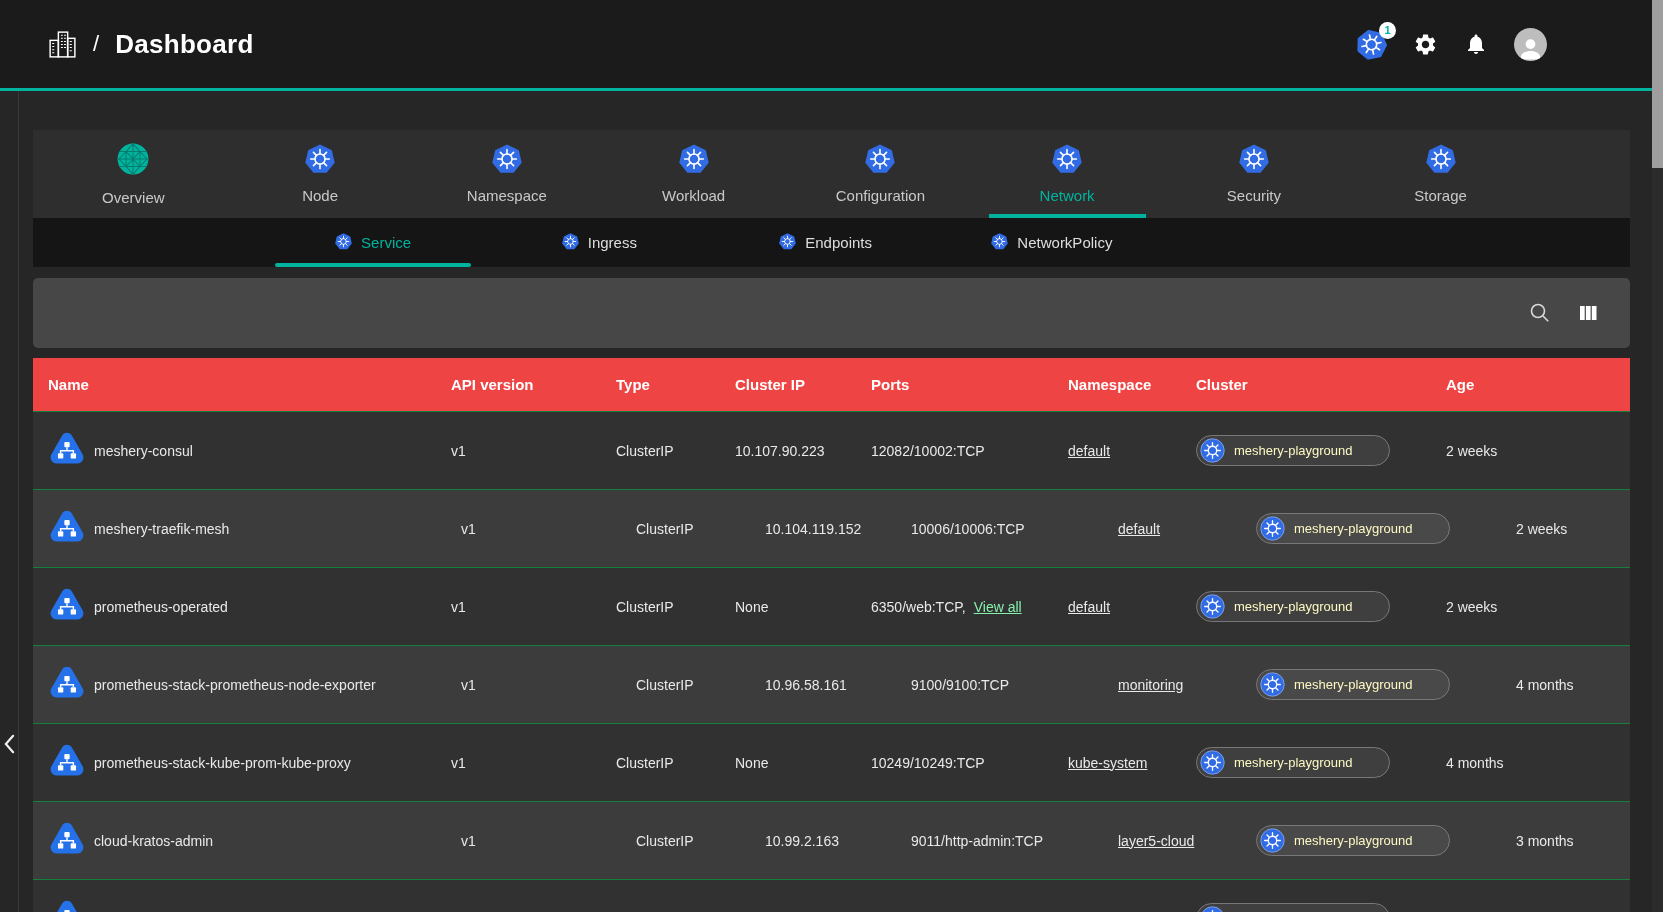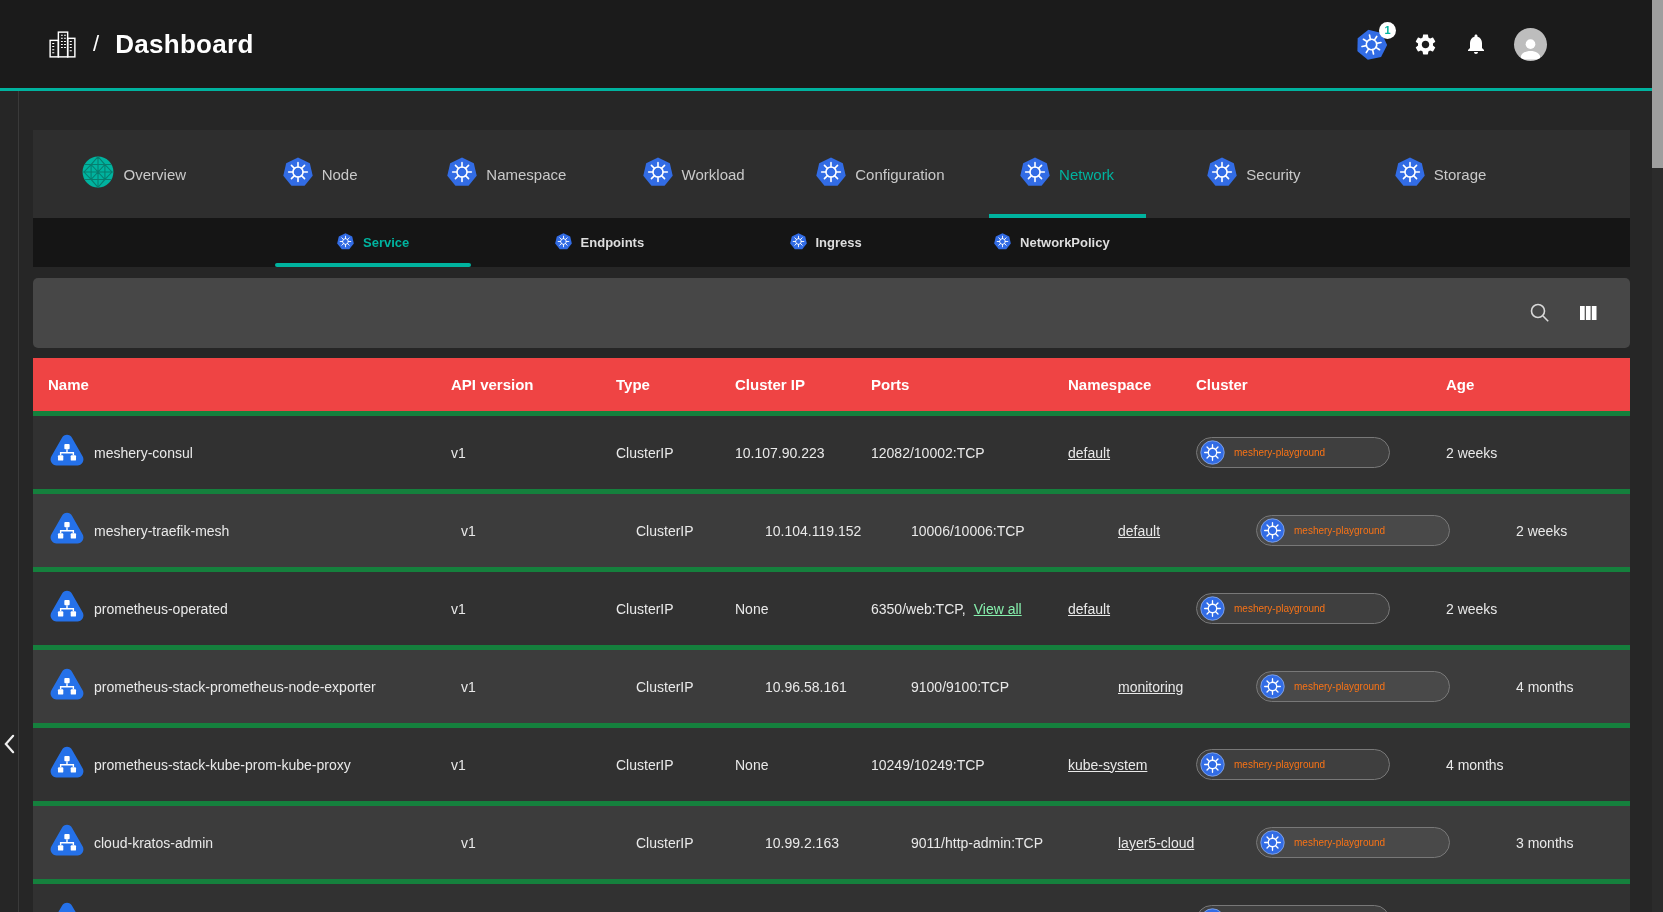--- a/index.html
+++ b/index.html
@@ -19,64 +19,64 @@
   .badge { position:absolute; top:-7px; right:-9px; width:17px; height:17px; border-radius:50%;
     background:#ffffff; color:#00B39F; font-size:11px; font-weight:bold;
     display:flex; align-items:center; justify-content:center; }
   .avatar { width:33px; height:33px; border-radius:50%; background:#bdbdbd; overflow:hidden;
     display:flex; align-items:flex-end; justify-content:center; border:none; cursor:pointer; }
   .green-divider { position:absolute; left:0; top:88px; width:1663px; height:3px; background:#00B39F; }
 
   
   .tabs { position:absolute; left:33px; top:130px; width:1597px; height:88px; background:#2e2e2e; }
   .tabs-inner { margin-left:7px; width:1494px; height:100%; display:flex; }
-  .tab { flex:1; display:flex; align-items:center; justify-content:center;
+  .tab { flex:1; display:flex; flex-direction:column; align-items:center; justify-content:center;
     gap:9px; position:relative; cursor:pointer; }
   .tab .lbl { font-size:15px; color:#c9c9c9; }
   .tab.selected .lbl { color:#00B39F; }
   .tab.selected::after { content:""; position:absolute; bottom:0; left:15px; right:15px;
     height:4px; background:#00B39F; }
   .tab svg.k8s { width:30px; height:30px; }
   .tab svg.mesh { width:34px; height:34px; }
 
   
   .subtabs { position:absolute; left:33px; top:218px; width:1597px; height:49px; background:#151515; }
   .subtabs-inner { margin-left:227px; width:905px; height:100%; display:flex; }
   .subtab { flex:1; display:flex; align-items:center; justify-content:center; gap:9px;
-    position:relative; color:#dedede; font-size:13px; cursor:pointer;font-weight:bold; }
+    position:relative; color:#dedede; font-size:15px; cursor:pointer; }
   .subtab svg { width:17px; height:17px; }
   .subtab.selected { color:#00B39F; }
   .subtab.selected::after { content:""; position:absolute; bottom:0; left:15px; right:15px;
     height:4px; border-radius:3px; background:#00B39F; }
 
   
   .toolbar { position:absolute; left:33px; top:278px; width:1597px; height:70px;
     background:#474747; border-radius:5px; display:flex; align-items:center;
     justify-content:flex-end; gap:24px; padding-right:30px; }
   .toolbar .icon-btn svg { width:24px; height:24px; }
 
   
   .table { position:absolute; left:33px; top:358px; width:1597px; }
   .thead, .trow { display:grid; grid-template-columns:403px 165px 119px 136px 197px 128px 250px 1fr;
     align-items:center; padding-left:15px; }
   .thead { height:53px; background:#ef4444; font-weight:bold; font-size:15px; color:#ffffff; }
-  .trow { height:78px; font-size:14px; color:#e9e9e9; border-top:5px solid #15803d; cursor:pointer; }
+  .trow { height:78px; font-size:14px; color:#e9e9e9; border-top:1px solid #15803d; cursor:pointer; }
   .trow.odd  { background:#313131; }
   .trow.even { background:#3c3c3c;gap:10px; }
   .cell-name { display:flex; align-items:center; gap:8px; }
   .svc-icon { width:38px; height:38px; flex:none; }
   .ns-link { color:#e9e9e9; text-decoration:underline; cursor:pointer;margin-top:23px; }
   .ns-link:empty { display:none; }
   .view-all { color:#86efac; text-decoration:underline; margin-left:8px; cursor:pointer; }
   .view-all:empty { display:none; }
   .chip { display:inline-flex; align-items:center; gap:9px; width:194px; height:31px;
     border:1px solid #787878; border-radius:16px; background:rgba(255,255,255,0.07);
     padding:0 10px 0 3px; cursor:pointer; }
   .chip svg { width:25px; height:25px; flex:none; }
-  .chip .chip-lbl { font-size:10px; color:#f97316; white-space:nowrap; }
+  .chip .chip-lbl { font-size:13px; color:#fef9c3; white-space:nowrap; }
   
   .trow.partial .ns-link { display:block; width:90px; height:34px; line-height:17px; overflow:hidden; }
 
   
   .drawer-line { position:absolute; left:18px; top:91px; height:821px; width:1px; background:#3a3a3a; }
   .drawer-toggle { position:absolute; left:0; top:730px; width:18px; height:30px;
     background:none; border:none; display:flex; align-items:center; justify-content:center; cursor:pointer; }
   .scrollbar { position:absolute; right:0; top:0; width:11px; height:912px; background:#2b2b2b; }
   .scroll-thumb { position:absolute; top:0; left:0; width:11px; height:168px; background:#9e9e9e; cursor:pointer; }
 </style>
@@ -241,27 +241,27 @@
     <div class="subtab selected">
       <span><svg width="17" height="17">
             <use href="#k8s"></use>
           </svg></span>
       <span>Service</span>
     </div>
     <div class="subtab">
       <span><svg width="17" height="17">
             <use href="#k8s"></use>
           </svg></span>
-      <span>Endpoints</span>
+      <span>Ingress</span>
     </div>
     <div class="subtab">
       <span><svg width="17" height="17">
             <use href="#k8s"></use>
           </svg></span>
-      <span>Ingress</span>
+      <span>Endpoints</span>
     </div>
     <div class="subtab">
       <span><svg width="17" height="17">
             <use href="#k8s"></use>
           </svg></span>
       <span>NetworkPolicy</span>
     </div>
   </div>
 </nav>
 

